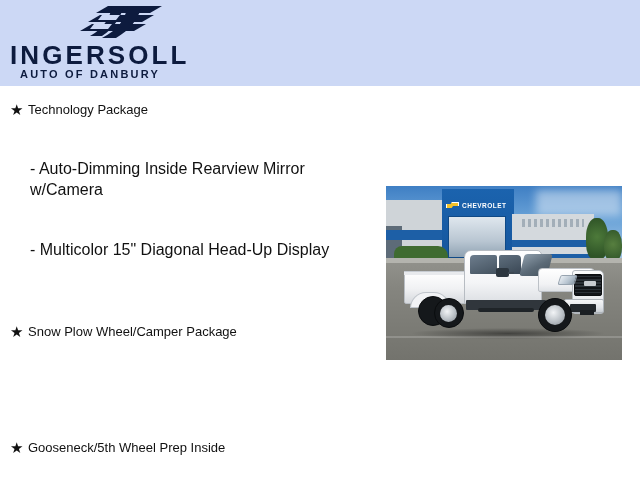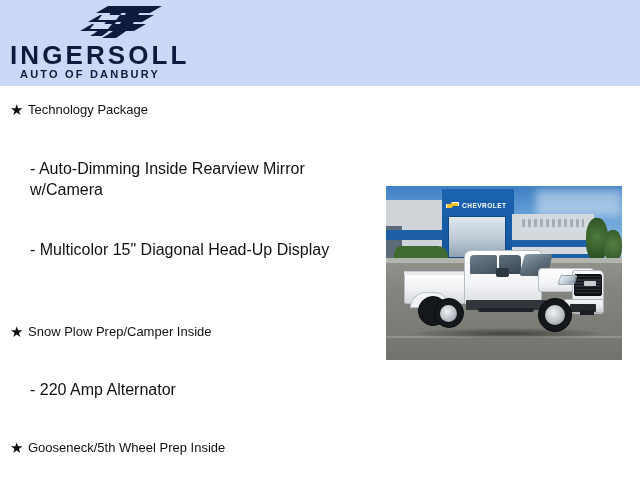--- a/index.html
+++ b/index.html
@@ -453,26 +453,23 @@
     <div class="sub-row" style="top:72px;">
       <span>- Auto-Dimming Inside Rearview Mirror w/Camera</span>
     </div>
 
     <div class="sub-row" style="top:153px;">
       <span>- Multicolor 15" Diagonal Head-Up Display</span>
     </div>
 
     <div class="bullet-row" style="top:235px;">
       <span class="bullet-star">★</span>
-      <span class="bullet-label">Snow Plow Prep/Camper Inside</span>
-    </div>
-
-    <div class="sub-row" style="top:293px;">
-      <span>- 220 Amp Alternator</span>
-    </div>
+      <span class="bullet-label">Snow Plow Wheel/Camper Package</span>
+    </div>
+
 
     <div class="bullet-row" style="top:351px;">
       <span class="bullet-star">★</span>
       <span class="bullet-label">Gooseneck/5th Wheel Prep Inside</span>
     </div>
   </div>
 
   <div id="photo">
 
     <div class="ph-sky"></div>

